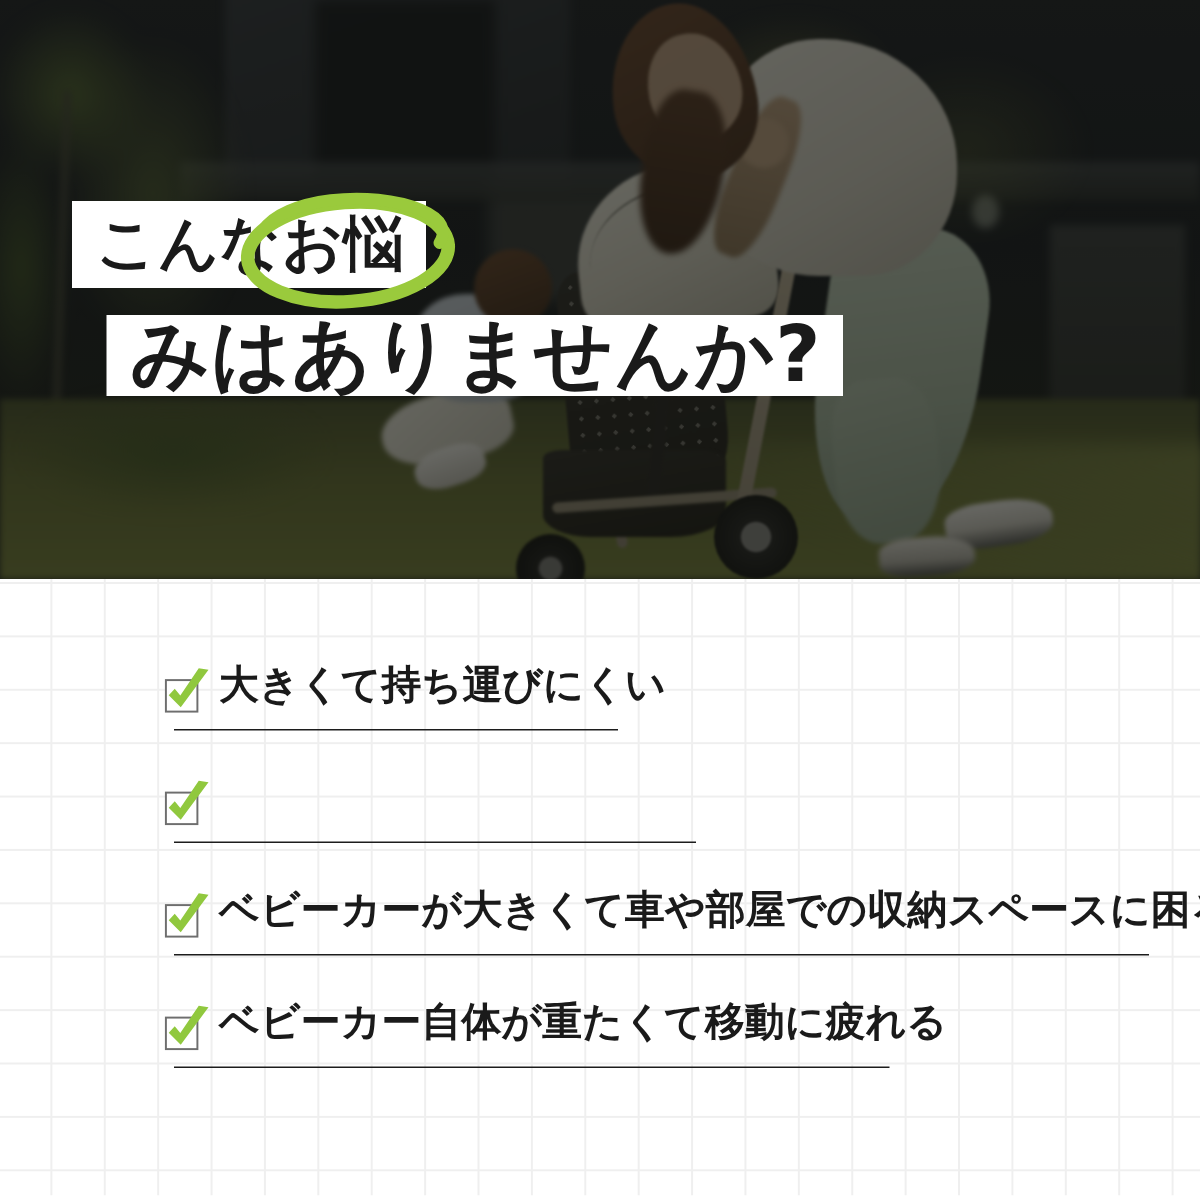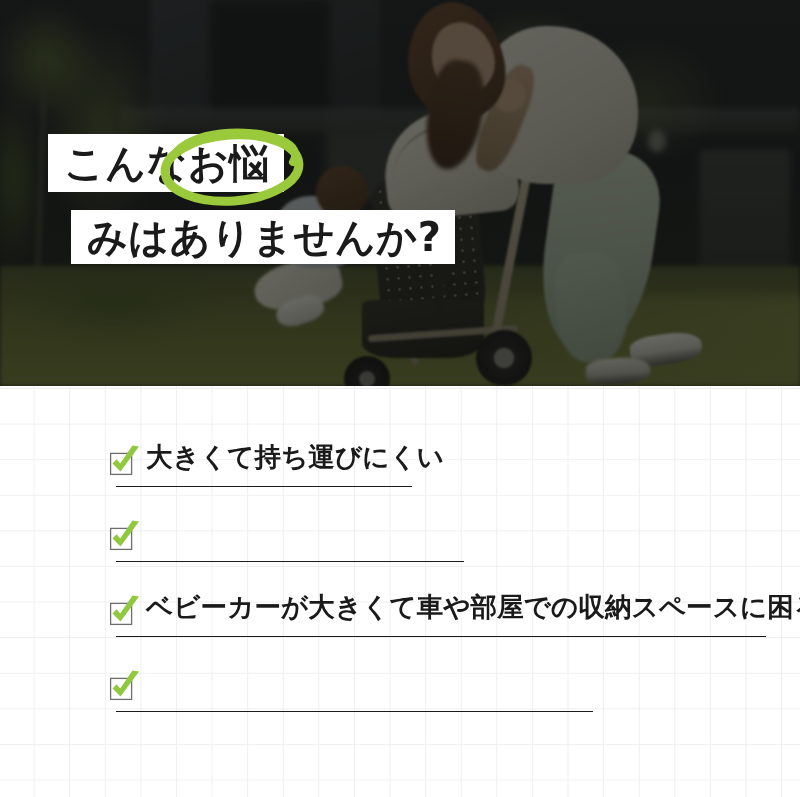--- a/index.html
+++ b/index.html
@@ -413,21 +413,21 @@
     top: 134px;
     height: 58px;
     padding: 0 14px 0 16px;
     font-size: 40px;
   }
   .hl-box-2 {
     left: 71px;
     top: 210px;
     height: 54px;
     padding: 0 14px 0 16px;
-    font-size: 40px;
+    font-size: 52px;
   }
   .hl-text { position: relative; z-index: 2; }
 
   
   .hl-circle {
     position: absolute;
     left: 155px;
     top: 124px;
     width: 154px;
     height: 88px;
@@ -584,18 +584,19 @@
       <path d="M 4.5 19.5 L 12.5 27.5 L 31 2.5 L 24.5 1.5 L 12.2 19.6 L 8.5 15.2 Z" fill="#90C83E"></path>
     </svg>
     <div class="check-label">ベビーカーが大きくて車や部屋での収納スペースに困る</div>
     <div class="check-rule" style="width: 650px;"></div>
   </div>
         <div class="check-item">
     <svg class="check-icon" viewBox="0 0 34 34">
       <rect x="2.6" y="9.4" width="21" height="21" fill="#ffffff" stroke="#6e6e6e" stroke-width="1.3"></rect>
       <path d="M 4.5 19.5 L 12.5 27.5 L 31 2.5 L 24.5 1.5 L 12.2 19.6 L 8.5 15.2 Z" fill="#90C83E"></path>
     </svg>
+    <div class="check-label">ベビーカー自体が重たくて移動に疲れる</div>
     <div class="check-rule" style="width: 477px;"></div>
   </div>
       </div>
   </section>
 
 </div>
 
 </body></html>

